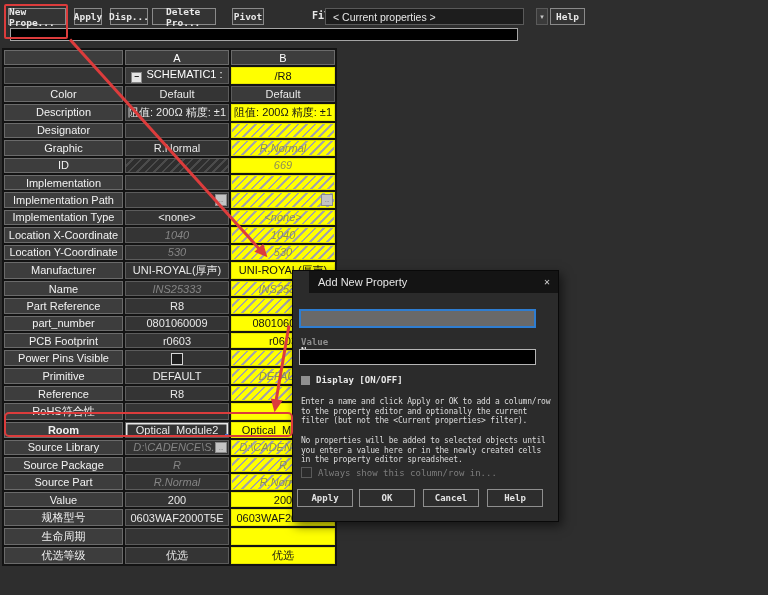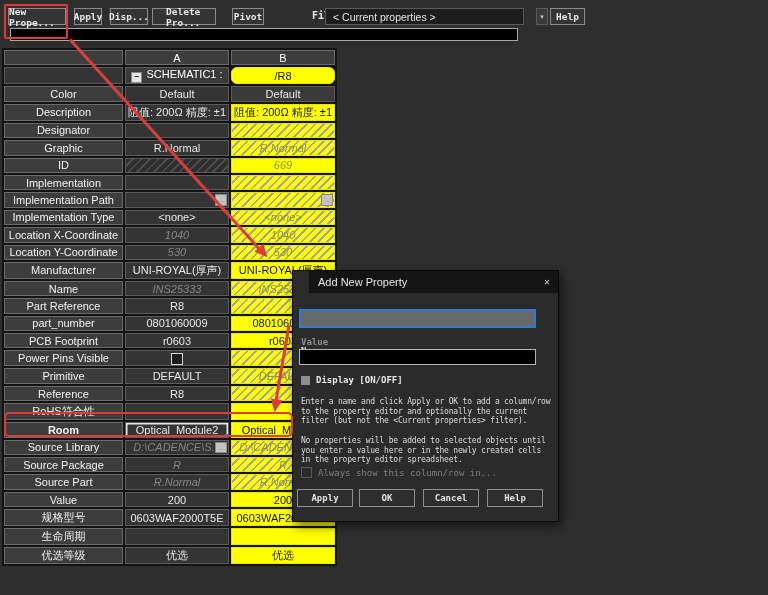--- a/index.html
+++ b/index.html
@@ -28,21 +28,21 @@
   td.lbl.bold{font-weight:bold;}
   td.lbl-empty{background:#353535;border:1px solid #5c5c5c;}
   td.a{background:#343434;border:1px solid #5c5c5c;color:#e9e9e9;}
   td.a.hatch-dark{background:repeating-linear-gradient(135deg,#2e2e2e 0 4px,#4b4b4b 4px 6px);}
   td.a .it, td.a.italic{font-style:italic;color:#858585;}
   td.b{background:#ffff00;border:1px solid #e6e600;color:#141414;}
   td.b.hatch{background:repeating-linear-gradient(135deg,#ffff00 0 4px,rgba(255,255,255,.62) 4px 6px);}
   td.b.dark{background:#3a3a3a;border-color:#5c5c5c;color:#e9e9e9;}
   td.b.italic{font-style:italic;color:#8e8e55;}
   td.group-a{background:#3a3a3a;border:1px solid #5c5c5c;color:#fff;font-weight:bold;text-align:left;}
-  td.group-b{font-weight:bold;border-radius:6px;}
+  td.group-b{font-weight:bold;}
   td.align-left{text-align:left;padding-left:1px;}
   .collapse-icon{display:inline-block;width:9px;height:9px;background:#e5e5e5;color:#222;
                  font:700 8px/8px "DejaVu Sans Mono",monospace;text-align:center;vertical-align:-1px;margin-right:4px;border:1px solid #888;}
   .mini-btn{position:absolute;right:1px;top:1px;bottom:1px;width:12px;background:#c4c4c4;color:#555;
             font:6px/11px "Liberation Sans",sans-serif;text-align:center;border:1px solid #8a8a8a;box-sizing:border-box;}
   .cbx{width:10px;height:10px;border:1px solid #d6d6d6;background:#1d1d1d;margin:2px auto 0;}
   td.selected{box-shadow:inset 0 0 0 1.5px #e8e8e8;}
   .fill-handle{position:absolute;right:-1px;bottom:-1px;width:4px;height:4px;background:#3f6fd8;}
   
   .dialog{position:absolute;left:292px;top:270px;width:265px;height:250px;background:#2b2b2b;

